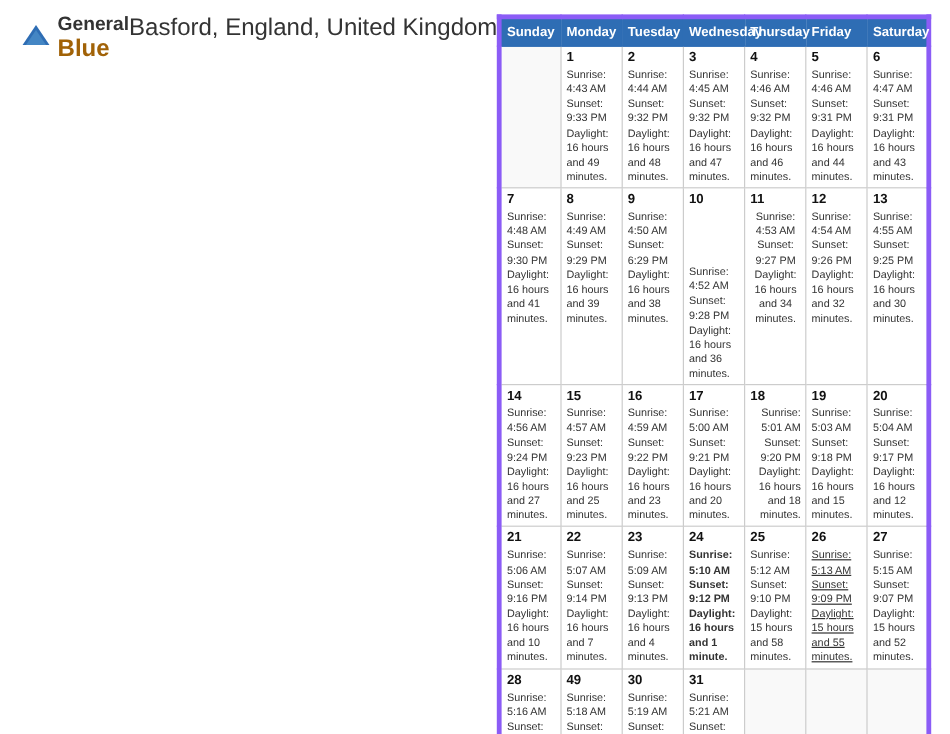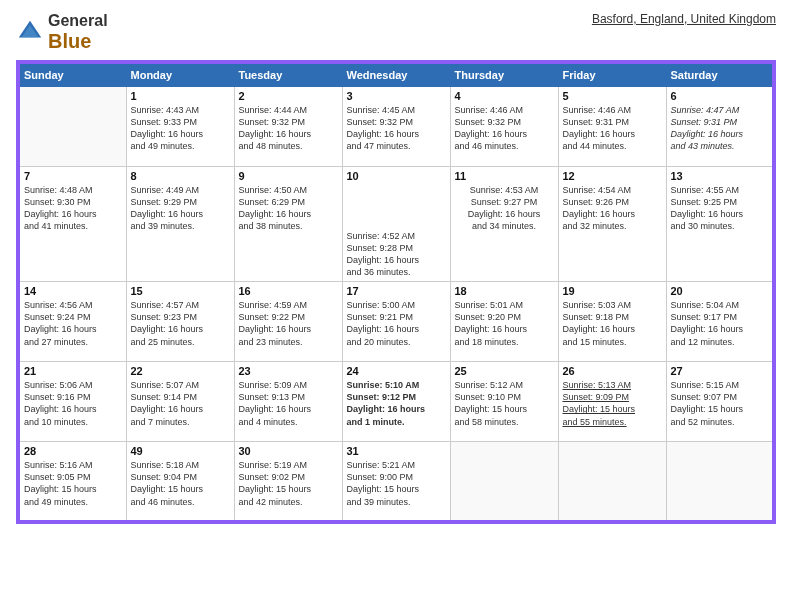--- a/index.html
+++ b/index.html
@@ -8,21 +8,20 @@
       height: 612px;
       font-family: Arial, sans-serif;
       background: #fff;
       overflow: hidden;
     }
     .page {
       width: 792px;
       height: 474px;
       padding: 12px 16px;
       display: flex;
-      flex-direction: column;
     }
     .header {
       display: flex;
       justify-content: space-between;
       align-items: flex-start;
       margin-bottom: 8px;
     }
     .logo {
       display: flex;
       align-items: center;
@@ -49,23 +48,22 @@
     }
     .title-block {
       text-align: right;
     }
     .main-title {
       font-size: 36px;
       font-weight: bold;
       color: #1a1a2e;
     }
     .subtitle {
-      font-size: 12px;
+      font-size: 20px;
       color: #333;
-      text-decoration: underline;
     }
     .calendar {
       flex: 1;
       border: 4px solid #8b5cf6;
       border-collapse: collapse;
       width: 100%;
       table-layout: fixed;
     }
     .calendar th {
       background-color: #2e6db4;
@@ -170,21 +168,21 @@
           </td>
           <td>
             <span class="day-number">5</span>
             <div class="day-info" style="white-space: pre-line;">Sunrise: 4:46 AM
 Sunset: 9:31 PM
 Daylight: 16 hours
 and 44 minutes.</div>
           </td>
           <td>
             <span class="day-number">6</span>
-            <div class="day-info" style="white-space: pre-line; font-style: italic;">Sunrise: 4:47 AM
+            <div class="day-info" style="white-space: pre-line;">Sunrise: 4:47 AM
 Sunset: 9:31 PM
 Daylight: 16 hours
 and 43 minutes.</div>
           </td>
         </tr>
         <tr>
           <td>
             <span class="day-number">7</span>
             <div class="day-info" style="white-space: pre-line;">Sunrise: 4:48 AM
 Sunset: 9:30 PM
@@ -258,21 +256,21 @@
           </td>
           <td>
             <span class="day-number">17</span>
             <div class="day-info" style="white-space: pre-line;">Sunrise: 5:00 AM
 Sunset: 9:21 PM
 Daylight: 16 hours
 and 20 minutes.</div>
           </td>
           <td>
             <span class="day-number">18</span>
-            <div class="day-info" style="white-space: pre-line;">Sunrise: 5:01 AM
+            <div class="day-info" style="white-space: pre-line; text-align: right;">Sunrise: 5:01 AM
 Sunset: 9:20 PM
 Daylight: 16 hours
 and 18 minutes.</div>
           </td>
           <td>
             <span class="day-number">19</span>
             <div class="day-info" style="white-space: pre-line;">Sunrise: 5:03 AM
 Sunset: 9:18 PM
 Daylight: 16 hours
 and 15 minutes.</div>

